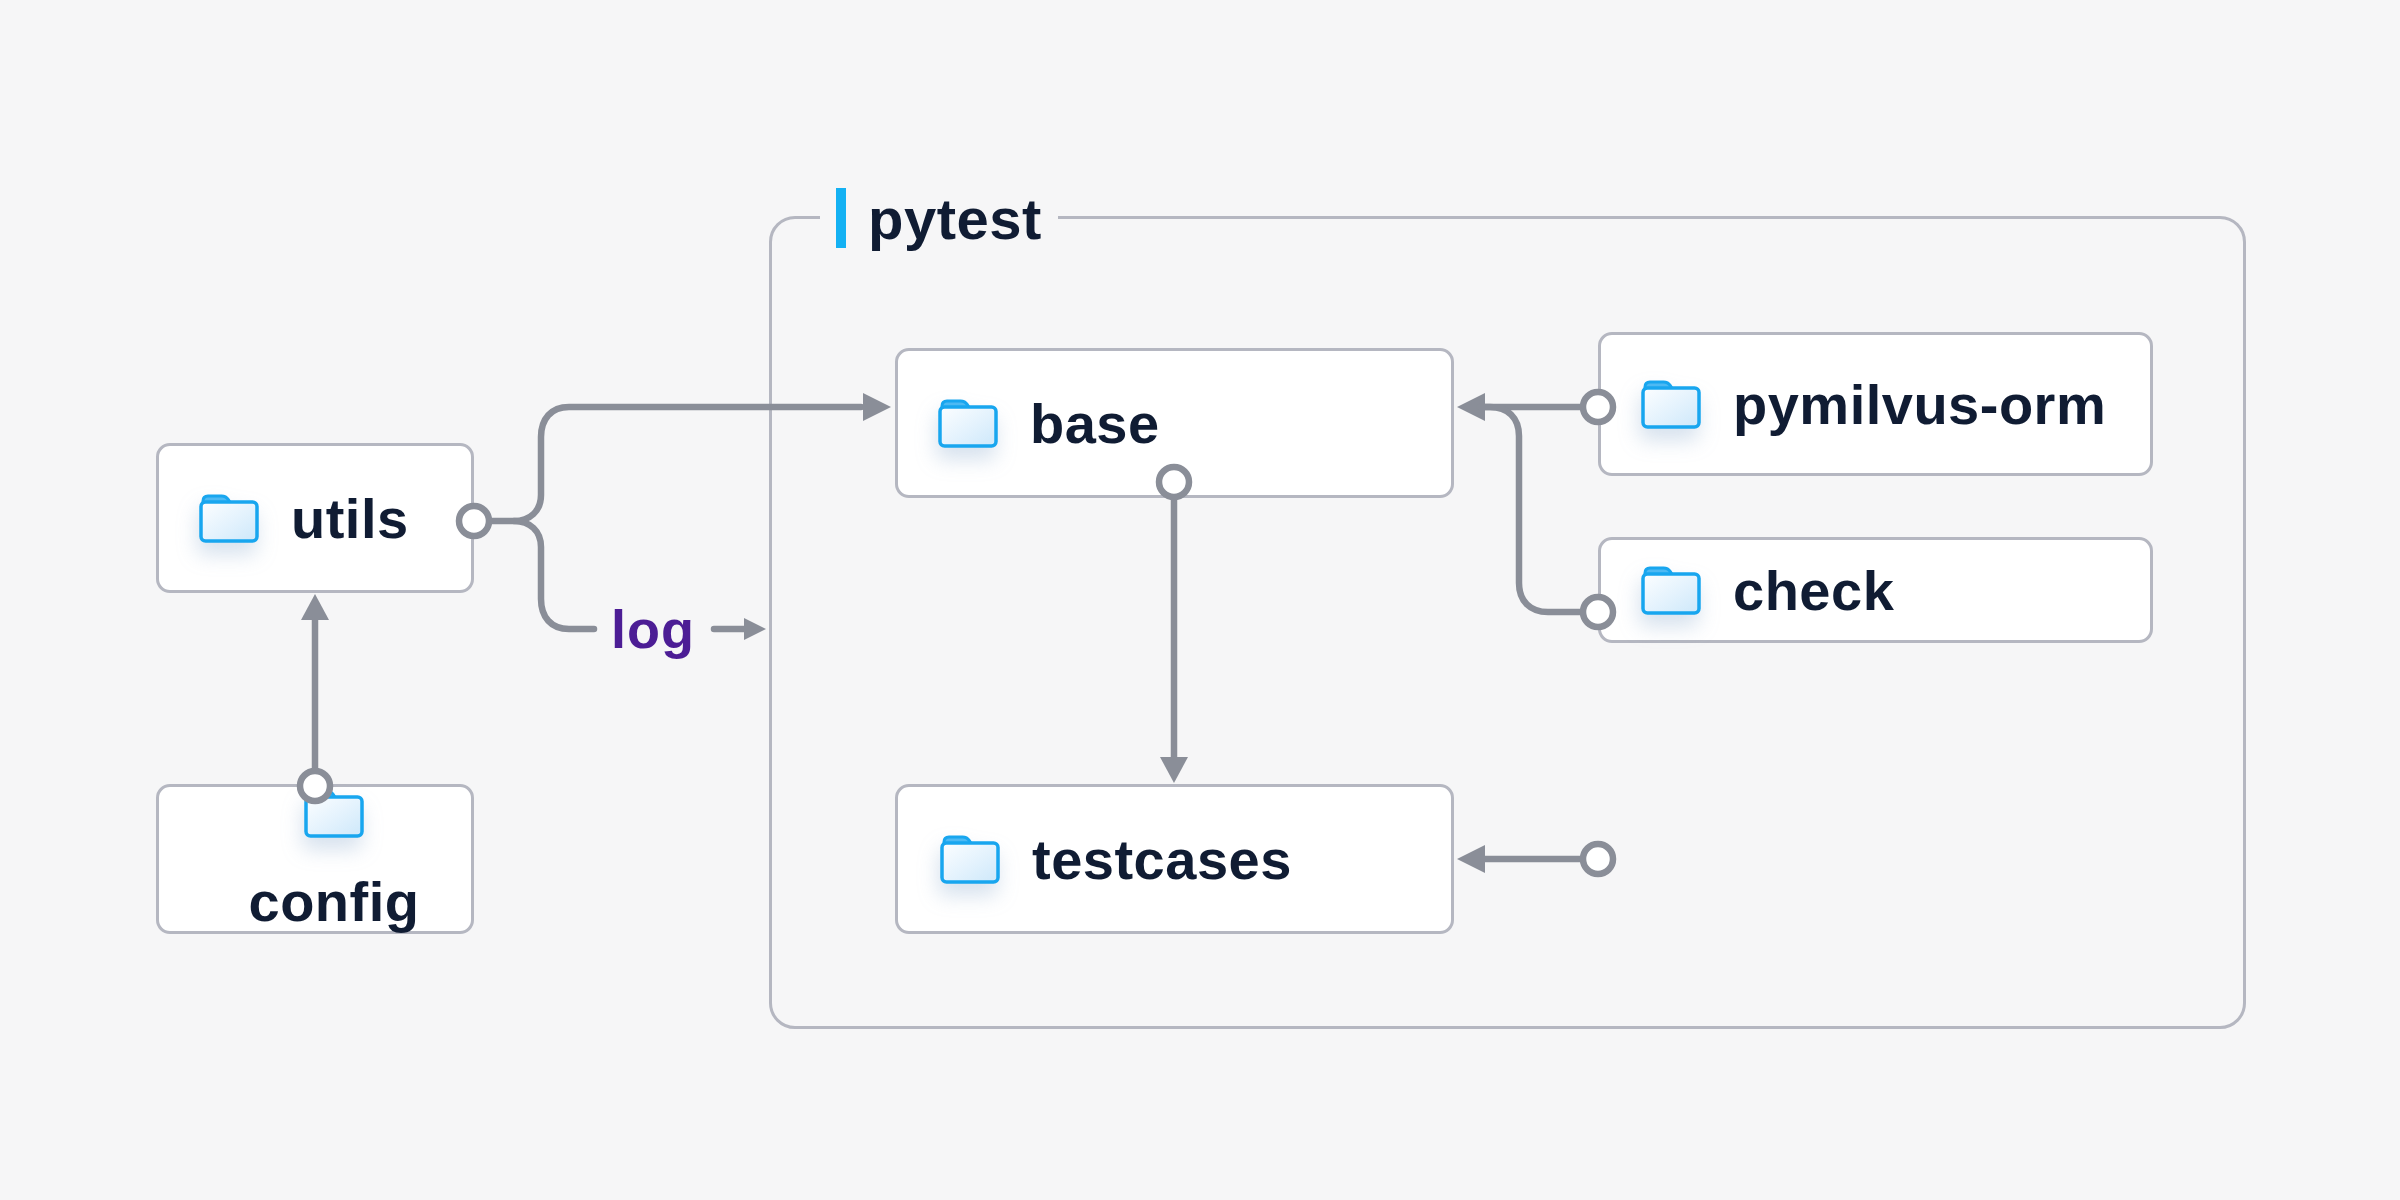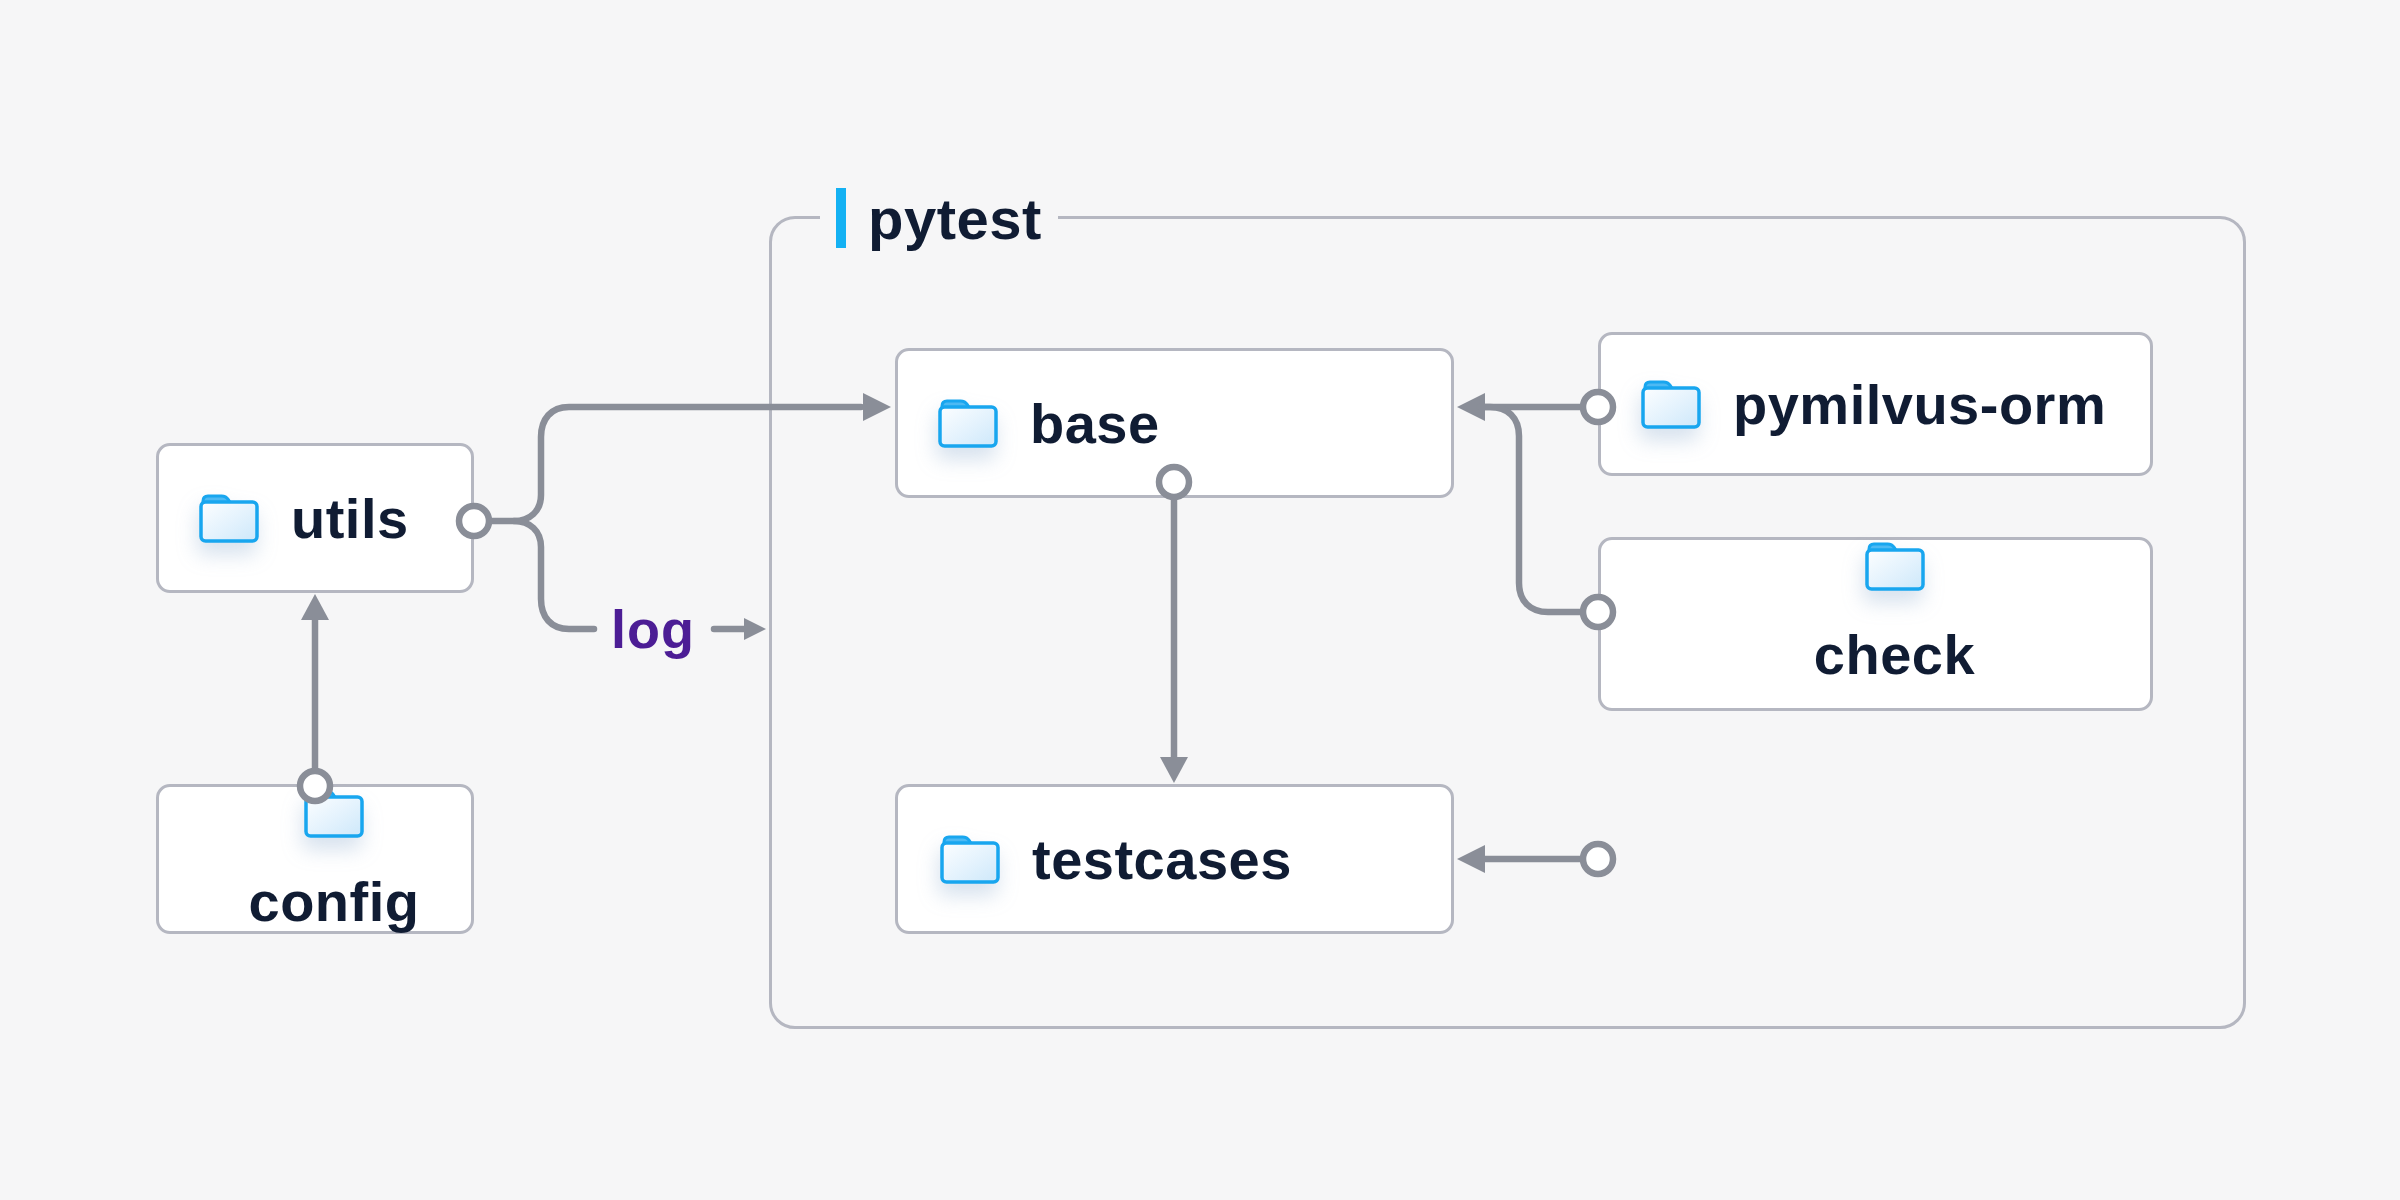--- a/index.html
+++ b/index.html
@@ -29,21 +29,21 @@
   .node{
     position:absolute;display:flex;align-items:center;
     gap:30px;padding-left:38px;box-sizing:border-box;
     background:#ffffff;border:3px solid #b5b7c1;border-radius:14px;
   }
   .node-label{font-size:56px;font-weight:700;color:#101c33;letter-spacing:0.5px;}
   .node-utils    {left:156px; top:443px; width:318px; height:150px;}
   .node-config   {left:156px; top:784px; width:318px; height:150px;flex-direction:column;}
   .node-base     {left:895px; top:332px; width:559px; height:150px;margin-top:16px;}
   .node-pymilvus {left:1598px;top:332px; width:555px; height:144px;}
-  .node-check    {left:1598px;top:537px; width:555px; height:174px;flex-direction:column;}
+  .node-check    {left:1598px;top:537px; width:555px; height:106px;}
   .node-testcases{left:895px; top:784px; width:559px; height:150px;padding-left:40px;}
   .node-common   {left:1598px;top:784px; width:555px; height:150px;}
 
   .folder{filter:drop-shadow(-2px 12px 10px rgba(110,150,195,0.28));flex:0 0 auto;}
 
   
   .log-label{
     position:absolute;left:598px;top:600px;width:110px;height:58px;
     display:flex;align-items:center;justify-content:center;
     font-size:54px;font-weight:600;color:#4c1d95;letter-spacing:1px;

